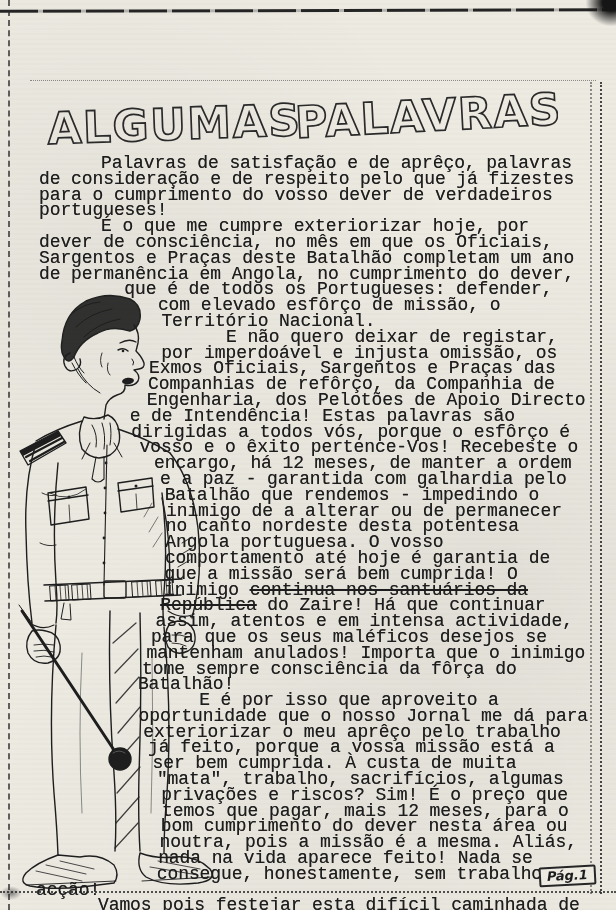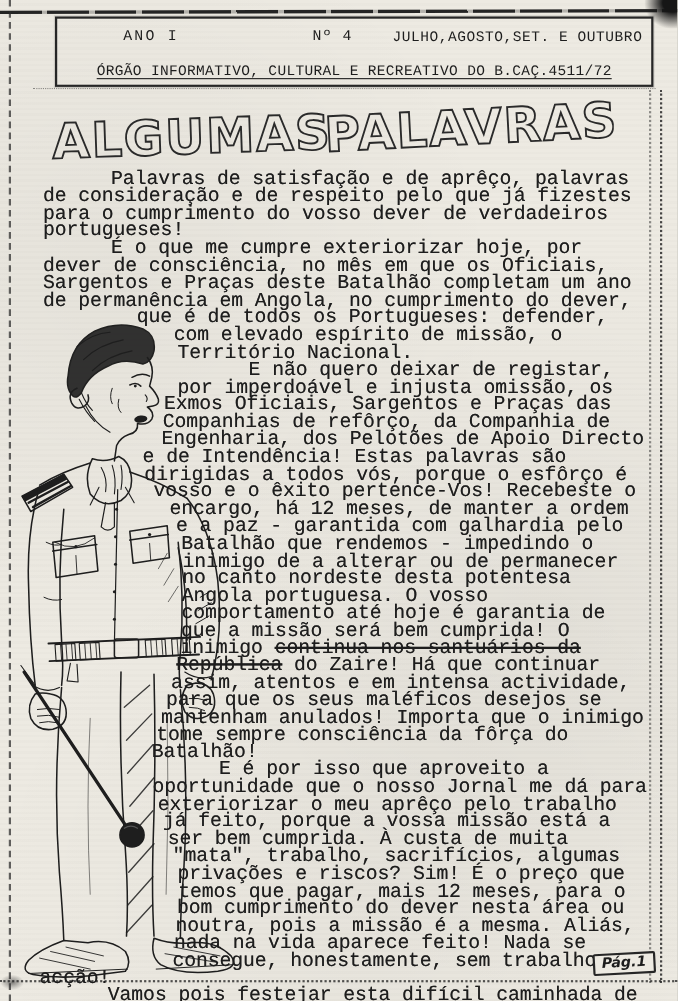--- a/index.html
+++ b/index.html
@@ -70,26 +70,20 @@
 <div class="page">
 
   <div class="border-top"></div>
   <div class="border-left"></div>
   <div class="border-right-outer"></div>
   <div class="border-right-inner"></div>
   <div class="border-bottom"></div>
   <div class="smudge-tr"></div>
   <div class="smudge-bl"></div>
 
-  <div class="header-box">
-    <span class="ano">ANO I</span>
-    <span class="num">Nº 4</span>
-    <span class="meses">JULHO,AGOSTO,SET. E OUTUBRO</span>
-    <div class="orgao">ÓRGÃO INFORMATIVO, CULTURAL E RECREATIVO DO B.CAÇ.4511/72</div>
-  </div>
   <div class="header-underline"></div>
 
   <svg class="title-svg" width="520" height="68" viewBox="0 0 520 68">
     <g font-family="DejaVu Sans, sans-serif" font-size="44" font-weight="bold" fill="none" stroke="#2a2a2a" stroke-width="1.7" letter-spacing="1.5">
       <text x="10" y="58" transform="rotate(-2 10 58)">ALGUMAS</text>
       <text x="258" y="52" transform="rotate(-3 258 52)">PALAVRAS</text>
     </g>
   </svg>
 
   <svg class="soldier" width="230" height="615" viewBox="0 0 230 615">
@@ -199,21 +193,21 @@
         <circle cx="108" cy="466" r="11" fill="#1e1e1e"></circle>
         <path d="M101 460 q6 -4 12 0" stroke="#555" stroke-width="1"></path>
       </g>
     </g>
   </svg>
 
   <div class="body-text">
     <div class="wrap-shape"></div>
 
     <p class="para">Palavras de satisfação e de aprêço, palavras de consideração e de respeito pelo que já fizestes para o cumprimento do vosso dever de verdadeiros portugueses!</p>
-    <p class="para">É o que me cumpre exteriorizar hoje, por dever de consciência, no mês em que os Oficiais, Sargentos e Praças deste Batalhão completam um ano de permanência em Angola, no cumprimento do dever, que é de todos os Portugueses: defender, com elevado espírito de missão, o Território Nacional.</p>
+    <p class="para">É o que me cumpre exteriorizar hoje, por dever de consciência, no mês em que os Oficiais, Sargentos e Praças deste Batalhão completam um ano de permanência em Angola, no cumprimento do dever, que é de todos os Portugueses: defender, com elevado esfôrço de missão, o Território Nacional.</p>
     <p class="para"><span>E não quero deixar de registar, por imperdoável e injusta omissão, os Exmos Oficiais, Sargentos e Praças das Companhias de refôrço, da Companhia de Engenharia, dos Pelotões de Apoio Directo e de Intendência! Estas palavras são dirigidas a todos vós, porque o esfôrço é vosso e o êxito pertence-Vos! Recebeste o encargo, há 12 meses, de manter a ordem e a paz - garantida com galhardia pelo Batalhão que rendemos - impedindo o inimigo de a alterar ou de permanecer no canto nordeste desta potentesa Angola portuguesa. O vosso comportamento até hoje é garantia de que a missão será bem cumprida! O inimigo </span><span class="strike">continua nos santuários da República</span><span> do Zaire! Há que continuar assim, atentos e em intensa actividade, para que os seus maléficos desejos se mantenham anulados! Importa que o inimigo tome sempre consciência da fôrça do Batalhão!</span></p>
     <p class="para">E é por isso que aproveito a oportunidade que o nosso Jornal me dá para exteriorizar o meu aprêço pelo trabalho já feito, porque a vossa missão está a ser bem cumprida. À custa de muita "mata", trabalho, sacrifícios, algumas privações e riscos? Sim! É o preço que temos que pagar, mais 12 meses, para o bom cumprimento do dever nesta área ou noutra, pois a missão é a mesma. Aliás, nada na vida aparece feito! Nada se consegue, honestamente, sem trabalho nem acção!</p>
     <p class="para">Vamos pois festejar esta difícil caminhada de 12 meses, mas preparados para manter as mangas arregaçadas e espingarda na mão para continuar, dom a mesma vontade e actuação dinâmica, o mesmo caminho: o do cumprimento do dever, sem exitação !</p>
     <p class="para closing">Para todos, um difícil de parabéns do camarada amigo</p>
   </div>
 
   <div class="page-badge">Pág.1</div>
 
 </div>
 

